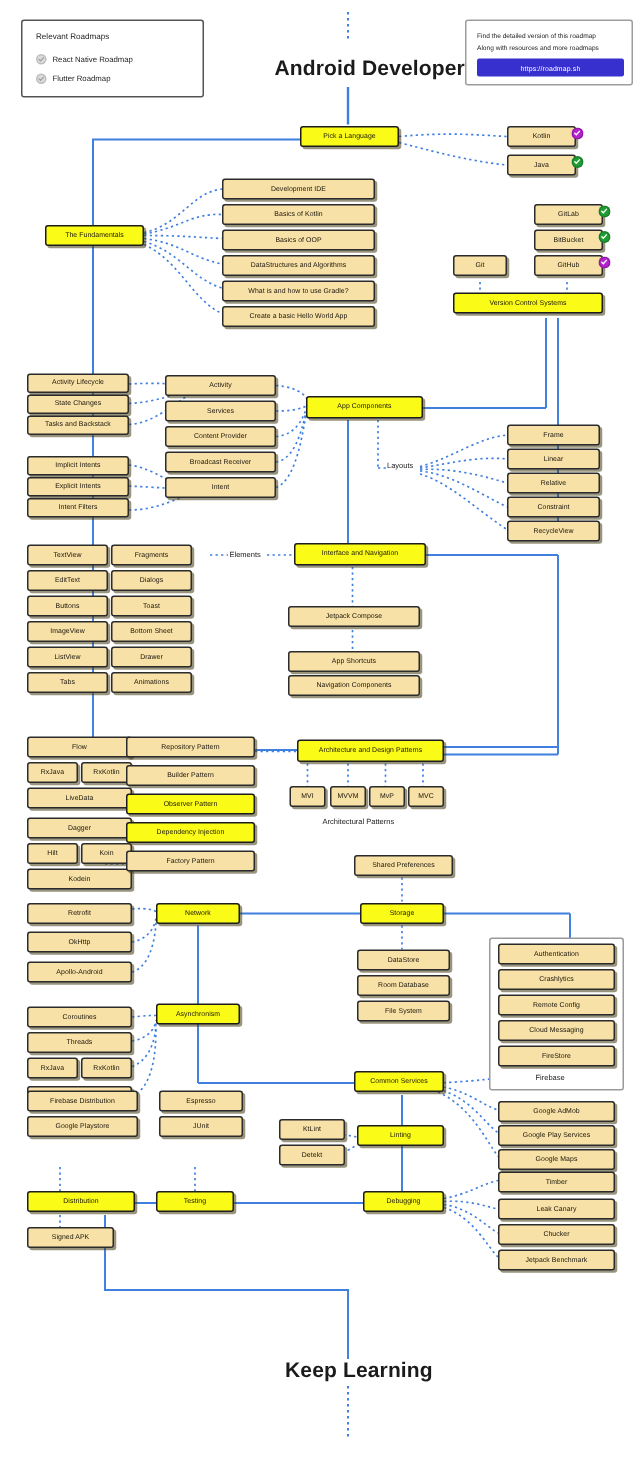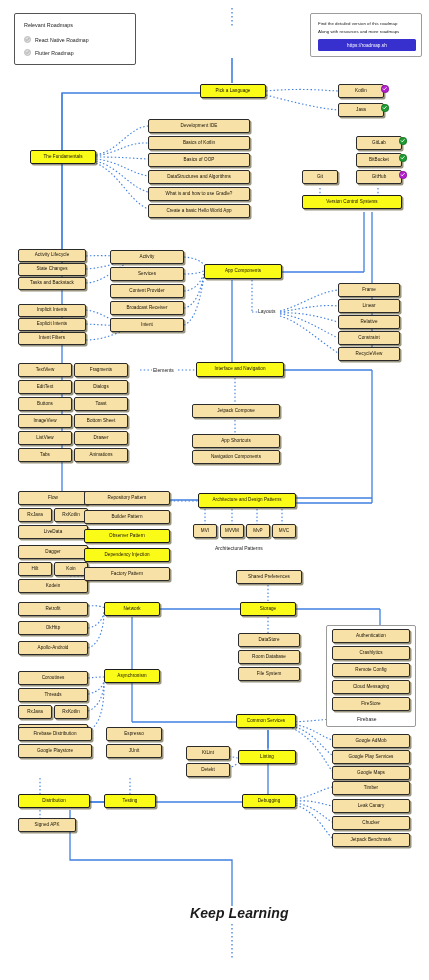--- a/index.html
+++ b/index.html
@@ -250,21 +250,22 @@
       <span class="lbl">Flutter Roadmap</span>
     </div>
   </div>
 
   <div class="infocard">
     <div class="line" style="top:7px;">Find the detailed version of this roadmap</div>
     <div class="line" style="top:15px;">Along with resources and more roadmaps</div>
     <div class="btn">https://roadmap.sh</div>
   </div>
 
-  <div class="title" style="left:190px; top:905px;font-style:italic;">Keep Learning</div>
+  <div class="title" style="left:183px; top:37px;">Android Developer</div>
+  <div class="title" style="left:190px; top:905px;">Keep Learning</div>
 
   <div class="plain-label" style="left:258px; top:308px;">Layouts</div>
   <div class="plain-label" style="left:153px; top:367px;">Elements</div>
   <div class="plain-label" style="left:215px; top:545px;">Architectural Patterns</div>
 
   <div class="group-box" style="left:326px; top:625px; width:90px; height:102px;"></div>
   <div class="group-caption" style="left:357px; top:716px;">Firebase</div>
 
   <div class="node n-yellow" style="left:200px; top:84px; width:66px; height:14px;">Pick a Language</div>
   <div class="node n-tan" style="left:338px; top:84px; width:46px; height:14px;">Kotlin</div>

